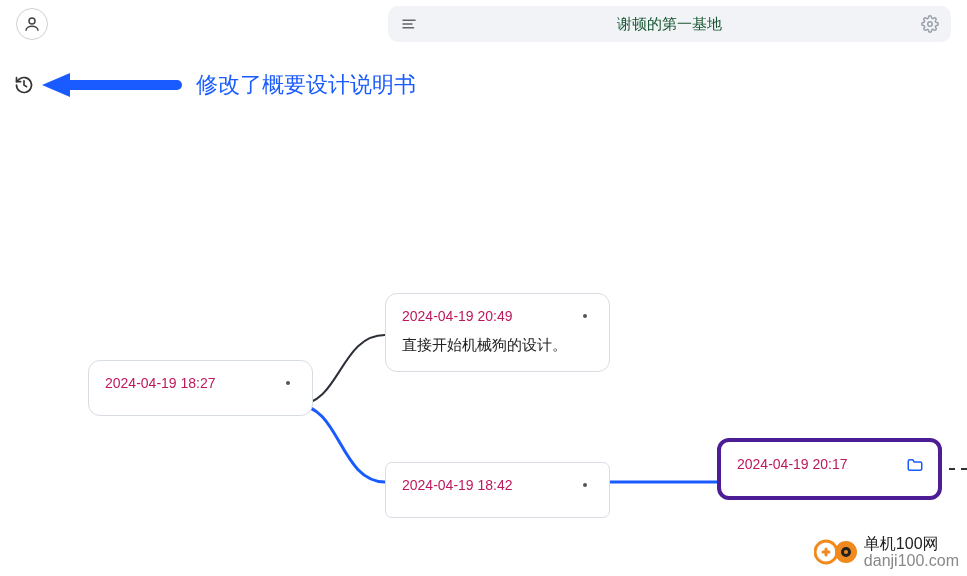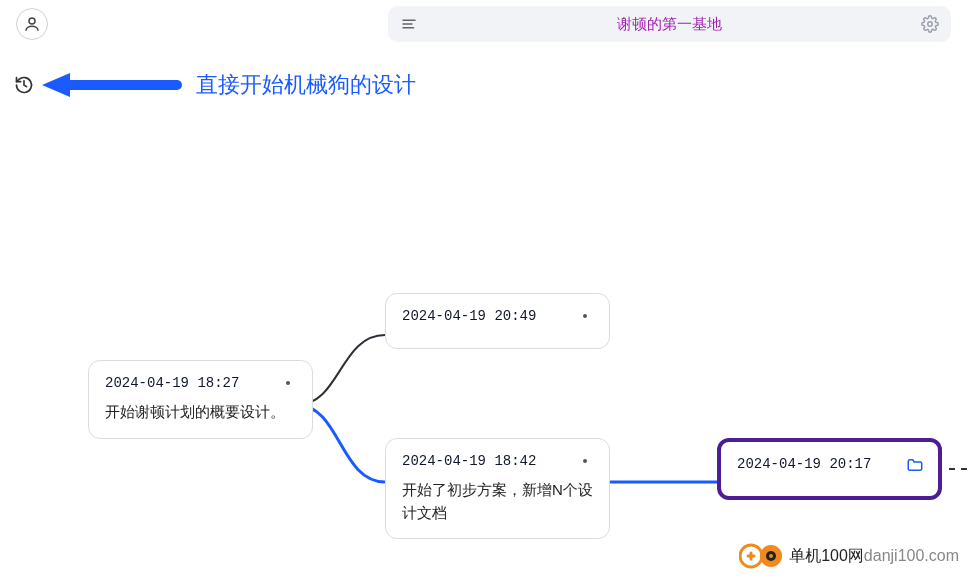--- a/index.html
+++ b/index.html
@@ -38,21 +38,21 @@
       height: 36px;
       display: flex;
       align-items: center;
       padding: 0 12px;
       position: relative;
     }
     .title-text {
       flex: 1;
       text-align: center;
       font-size: 15px;
-      color: #a21caf;
+      color: #14532d;
     }
     .list-icon-btn {
       position: absolute;
       left: 12px;
       display: flex;
       align-items: center;
       cursor: pointer;
       color: #666;
     }
     .gear-btn {
@@ -98,24 +98,23 @@
       border-radius: 12px;
       background: #fff;
       padding: 14px 16px 14px 16px;
       width: 225px;
       pointer-events: auto;
     }
     .node.selected {
       border: 4px solid #4c1d95;
     }
     .node .timestamp {
-      color: #0f172a;
+      color: #be185d;
       font-size: 14px;
       margin-bottom: 10px;
-      font-family: Liberation Mono, monospace;
     }
     .node .content {
       color: #222;
       font-size: 15px;
       line-height: 1.5;
     }
     .node .dot {
       position: absolute;
       right: 22px;
       top: 20px;
@@ -137,21 +136,21 @@
       display: flex;
       align-items: center;
       gap: 6px;
     }
     .wm-logo {
       display: flex;
       align-items: center;
     }
     .wm-text {
       display: flex;
-      flex-direction: row;
+      flex-direction: column;
       line-height: 1.1;
     }
     .wm-main {
       font-size: 16px;
       color: #222;
       font-weight: 500;
     }
     .wm-sub {
       font-size: 16px;
       color: #888;
@@ -197,47 +196,46 @@
     <svg width="20" height="20" viewBox="0 0 24 24" fill="none" stroke="#333" stroke-width="2" stroke-linecap="round" stroke-linejoin="round">
       <path d="M3 12a9 9 0 1 0 3-6.7L3 8"></path>
       <polyline points="3 3 3 8 8 8"></polyline>
       <polyline points="12 7 12 12 15 14"></polyline>
     </svg>
   </div>
   <svg class="arrow-right" width="140" height="28" viewBox="0 0 140 28">
     <line x1="20" y1="14" x2="135" y2="14" stroke="#1a5bff" stroke-width="10" stroke-linecap="round"></line>
     <polygon points="0,14 28,2 28,26" fill="#1a5bff"></polygon>
   </svg>
-  <div class="hint-text">直接开始机械狗的设计</div>
+  <div class="hint-text">修改了概要设计说明书</div>
 </div>
 
 <svg class="canvas" width="967" height="576">
 
   <path d="M 297 405 C 340 405, 340 335, 385 335" stroke="#2b2f36" stroke-width="2" fill="none"></path>
 
   <path d="M 297 405 C 340 405, 340 482, 385 482" stroke="#1a5bff" stroke-width="3" fill="none"></path>
 
   <path d="M 610 482 L 717 482" stroke="#1a5bff" stroke-width="3" fill="none"></path>
 </svg>
 
 <div class="node" style="left:88px; top:360px;">
   <div class="dot"></div>
   <div class="timestamp">2024-04-19 18:27</div>
-  <div class="content">开始谢顿计划的概要设计。</div>
 </div>
 
 <div class="node" style="left:385px; top:293px;">
   <div class="dot"></div>
   <div class="timestamp">2024-04-19 20:49</div>
-</div>
-
-<div class="node" style="left:385px; top:438px;">
+  <div class="content">直接开始机械狗的设计。</div>
+</div>
+
+<div class="node" style="left:385px; top:462px;border-radius:7px;">
   <div class="dot"></div>
   <div class="timestamp">2024-04-19 18:42</div>
-  <div class="content">开始了初步方案，新增N个设计文档</div>
 </div>
 
 <div class="node selected" style="left:717px; top:438px;">
   <div class="folder">
     <svg width="18" height="18" viewBox="0 0 24 24" fill="none" stroke="#1a5bff" stroke-width="2" stroke-linejoin="round">
       <path d="M3 7a2 2 0 0 1 2-2h4l2 3h8a2 2 0 0 1 2 2v7a2 2 0 0 1-2 2H5a2 2 0 0 1-2-2z"></path>
     </svg>
   </div>
   <div class="timestamp">2024-04-19 20:17</div>
 </div>

